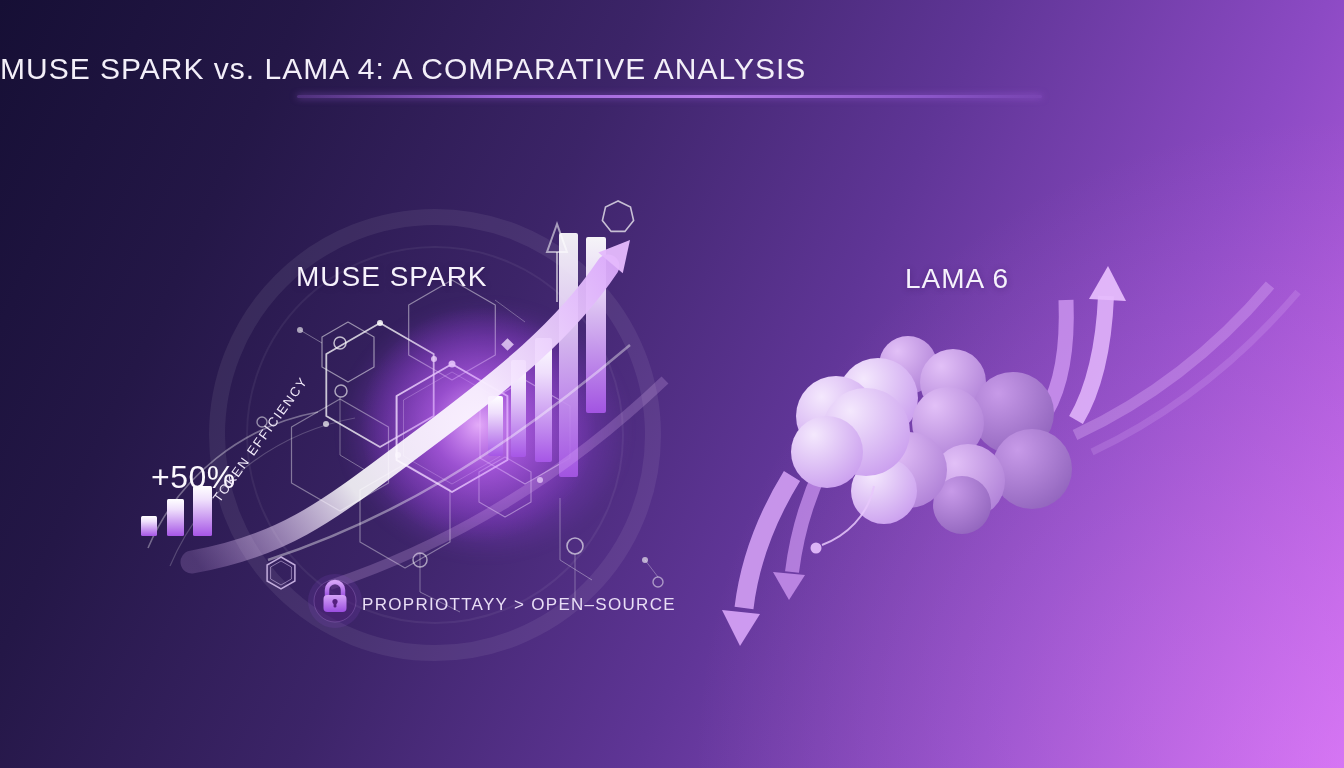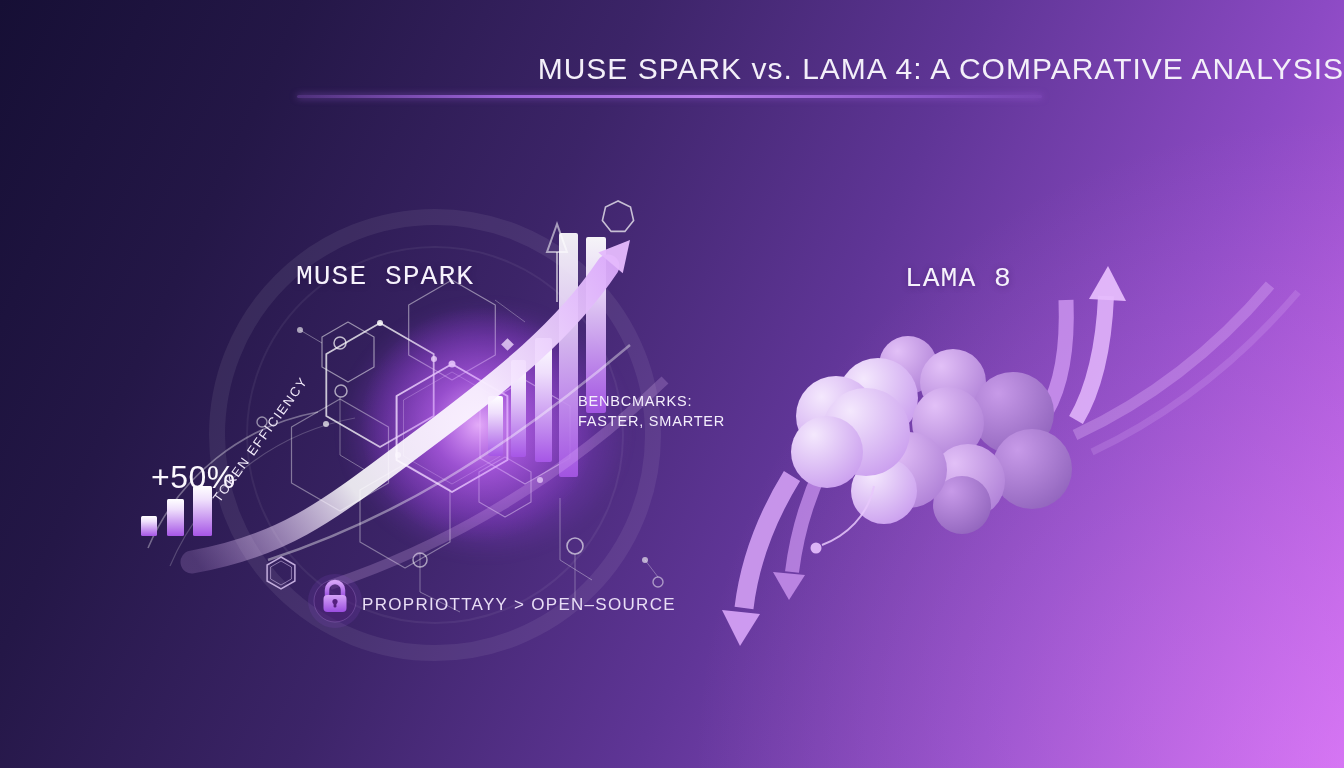--- a/index.html
+++ b/index.html
@@ -13,32 +13,31 @@
     background:radial-gradient(circle at 100% 100%,rgba(236,142,255,.40),rgba(236,142,255,0) 42%);
     pointer-events:none;
   }
   .glow-core{
     position:absolute;left:300px;top:265px;width:370px;height:330px;border-radius:50%;
     background:radial-gradient(closest-side,rgba(212,120,255,.55),rgba(160,70,235,.28) 55%,rgba(160,70,235,0) 78%);
     filter:blur(6px);pointer-events:none;
   }
   svg.art{position:absolute;left:0;top:0;}
   .title{
-    position:absolute;left:0;right:0;top:52px;text-align:right;
+    position:absolute;left:0;right:0;top:52px;text-align:left;
     font-size:30px;font-weight:500;letter-spacing:1px;color:#f3eff9;
   }
   .title-underline{
     position:absolute;left:297px;top:95px;width:745px;height:3px;border-radius:2px;
     background:linear-gradient(90deg,rgba(150,90,210,.35),#9c63d8 28%,#b57ae8 55%,#8a55c8 85%,rgba(150,90,210,.3));
     box-shadow:0 0 7px rgba(175,105,240,.55);
   }
   .panel-heading{
     position:absolute;font-size:28px;font-weight:500;letter-spacing:1px;color:#f6f2fc;
     text-shadow:0 1px 6px rgba(40,10,70,.35);
-    font-family:Liberation Mono, monospace;
   }
   .h-muse{left:296px;top:261px;}
   .h-lama{left:905px;top:263px;}
   .stat{
     position:absolute;left:151px;top:459px;font-size:32px;font-weight:500;color:#fbf8fe;letter-spacing:.5px;
   }
   .token-label{
     position:absolute;left:222px;top:490px;font-size:13px;letter-spacing:1.6px;color:#f0e9f9;
     transform-origin:0 100%;transform:rotate(-54deg);white-space:nowrap;
   }
@@ -221,24 +220,20 @@
         <path d="M874,486 C868,516 846,536 822,545" fill="none" stroke="rgba(232,200,252,0.85)" stroke-width="2"></path>
         <circle cx="816" cy="548" r="5.5" fill="rgba(225,185,250,0.95)"></circle>
       </g>
     </g>
   </svg>
 
   <div class="title">MUSE SPARK vs. LAMA 4: A COMPARATIVE ANALYSIS</div>
   <div class="title-underline"></div>
 
   <div class="panel-heading h-muse">MUSE SPARK</div>
-  <div class="panel-heading h-lama">LAMA 8</div>
+  <div class="panel-heading h-lama">LAMA 6</div>
 
   <div class="stat">+50%</div>
   <div class="token-label">TOKEN EFFICIENCY</div>
 
-  <div class="bench">
-    <div>BENBCMARKS:</div>
-    <div>FASTER, SMARTER</div>
-  </div>
 
   <div class="footnote">PROPRIOTTAYY &gt; OPEN–SOURCE</div>
 </div>
 
 </body></html>

